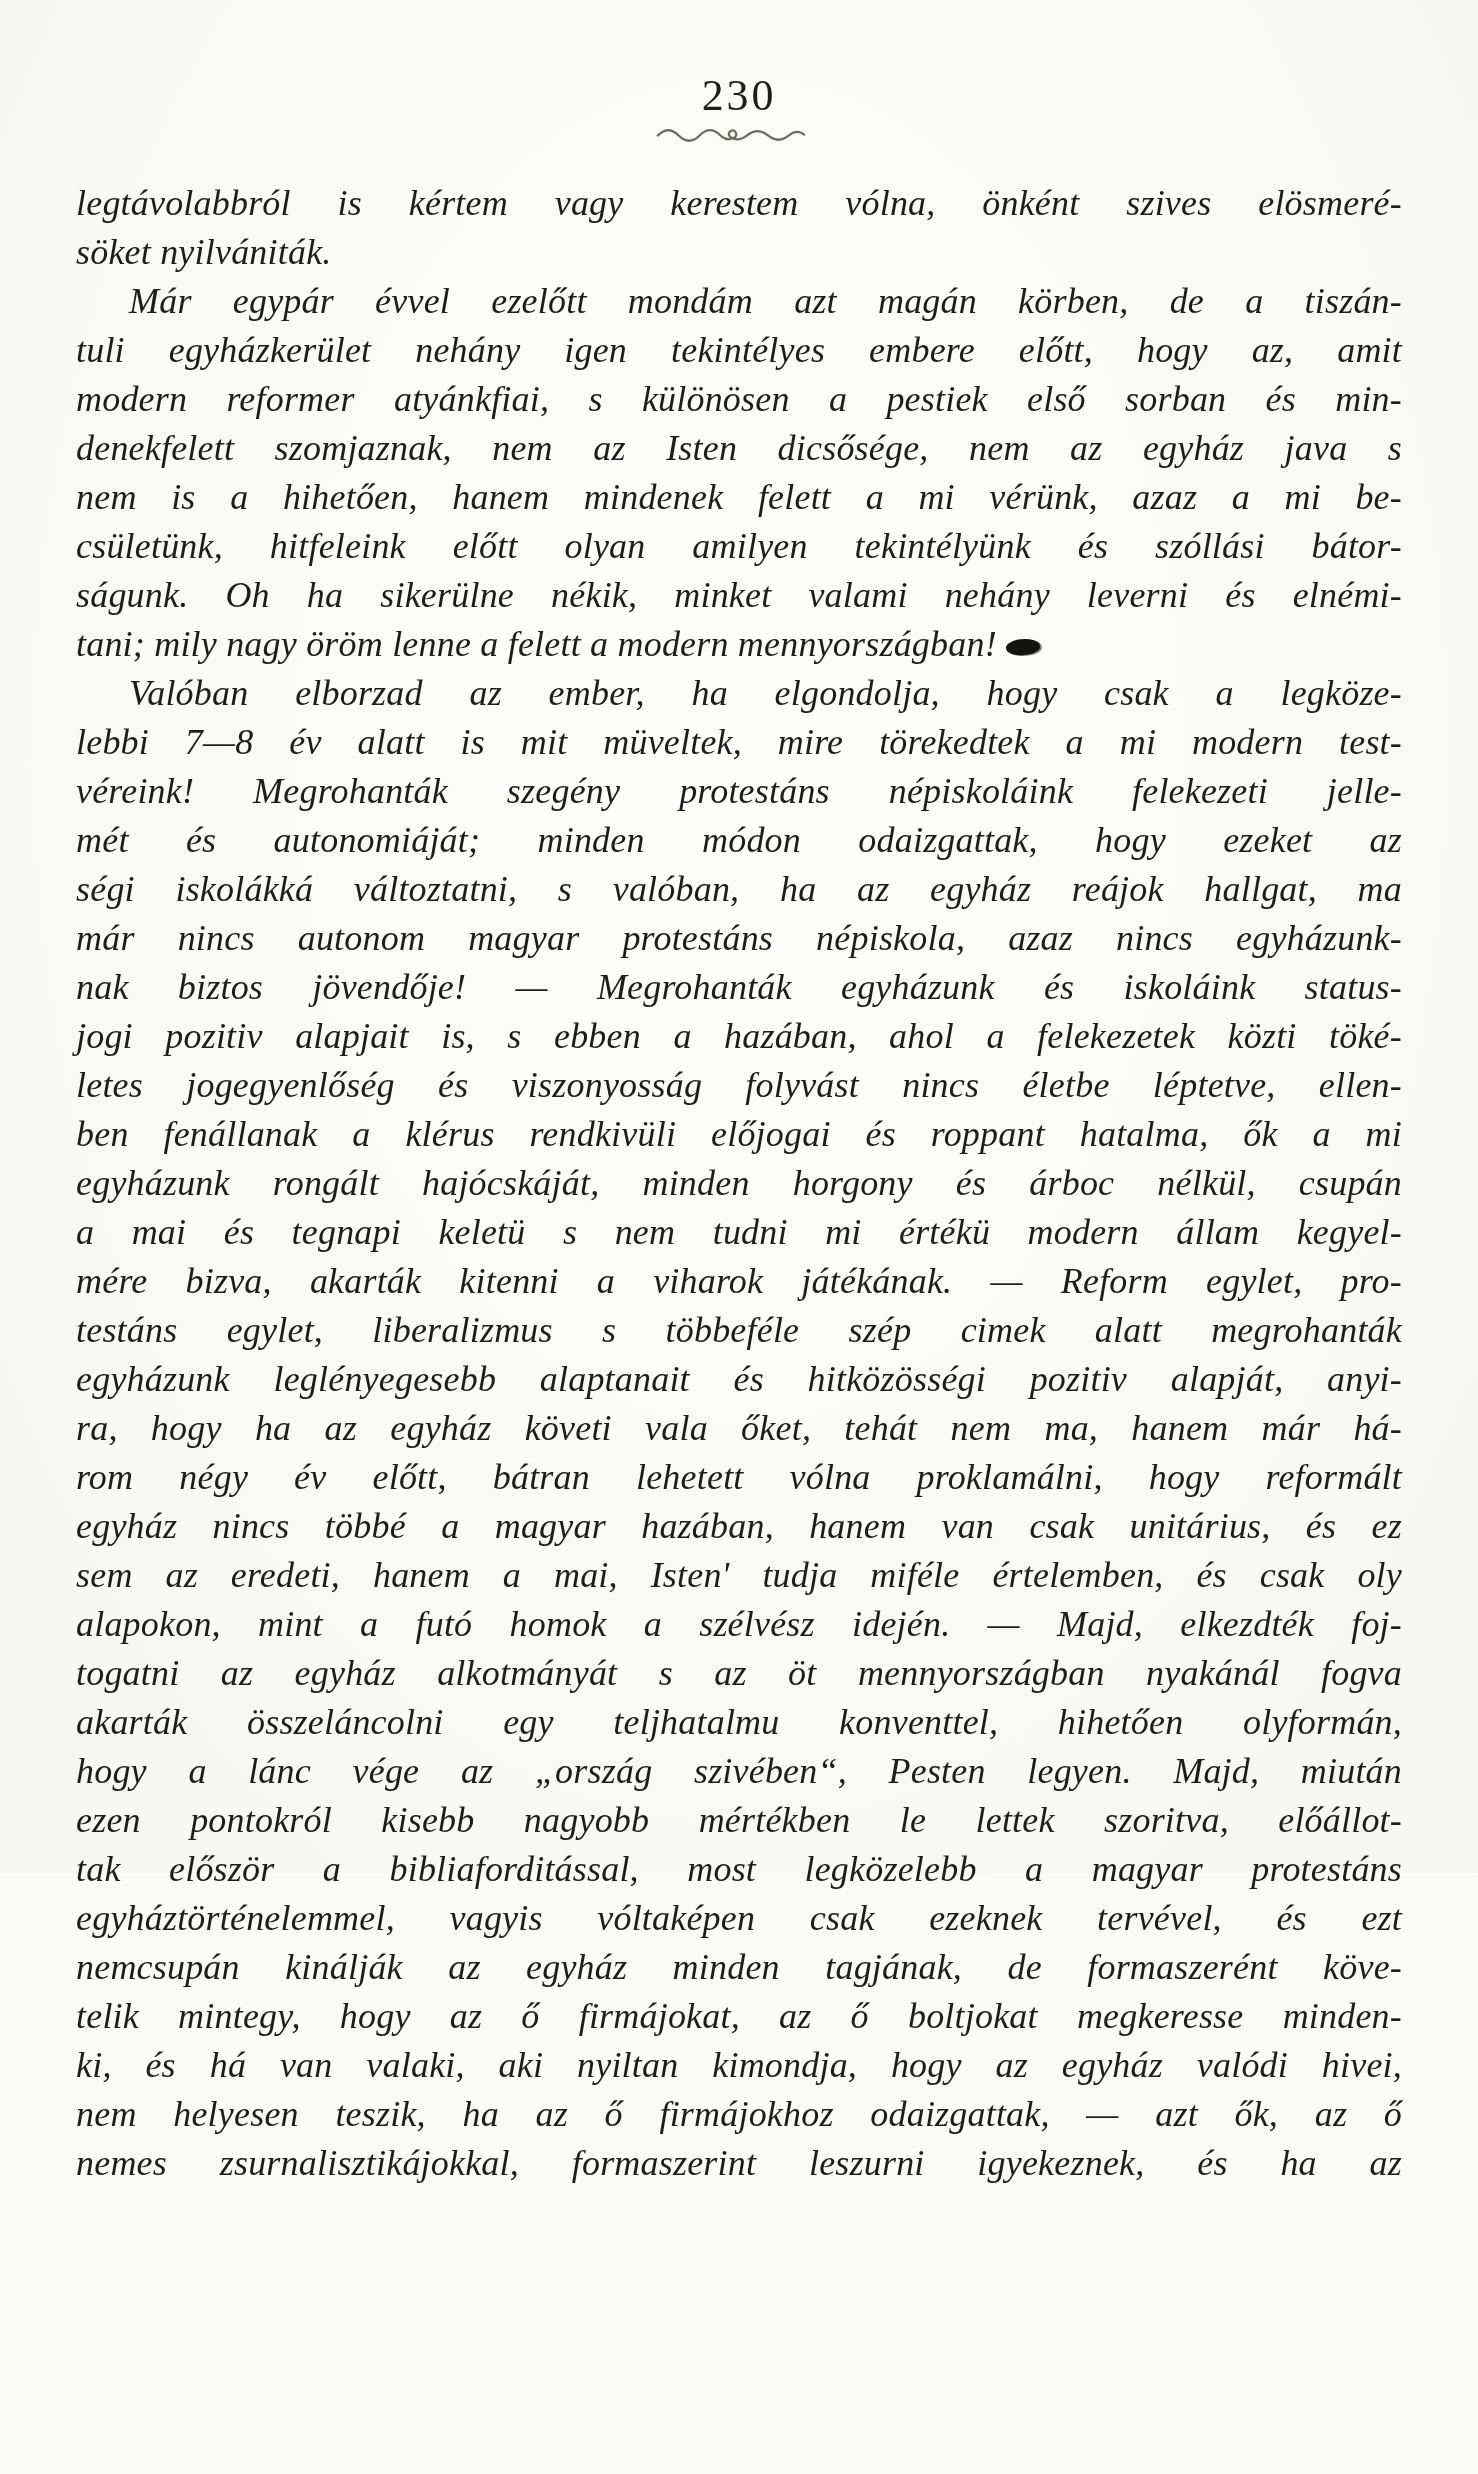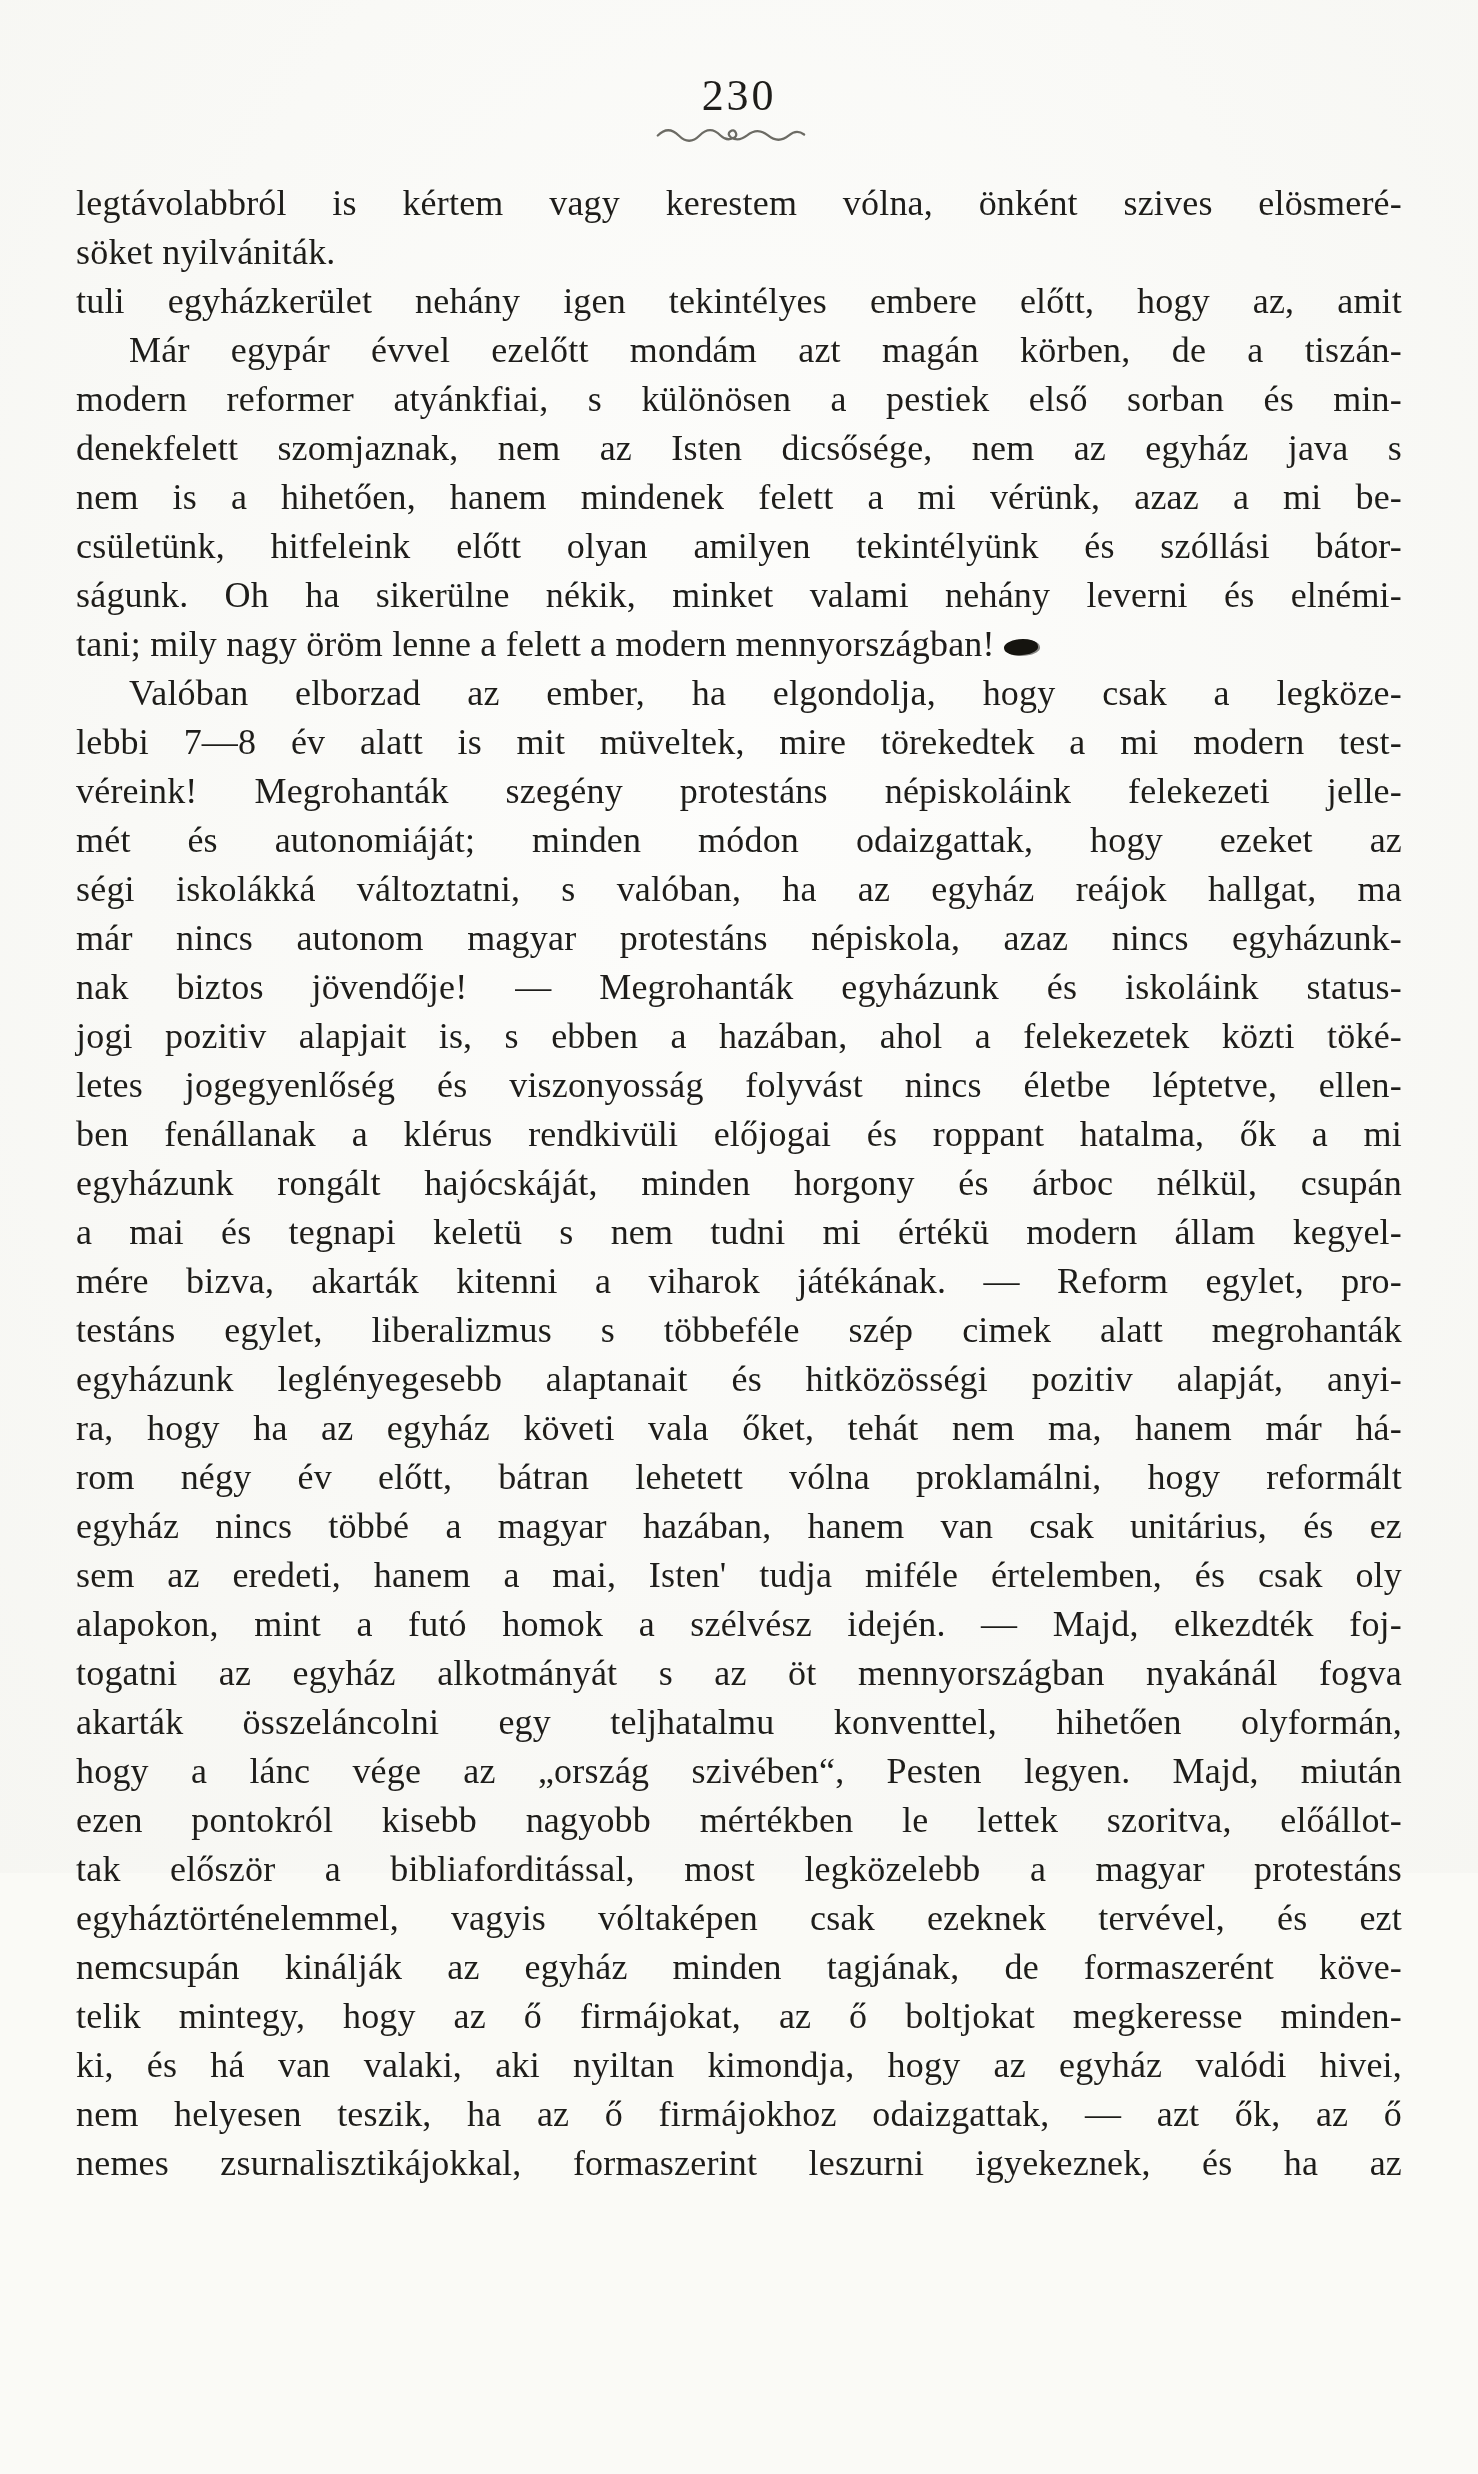--- a/index.html
+++ b/index.html
@@ -39,20 +39,21 @@
   .text-block {
     font-size: 36px;
     line-height: 49px;
     letter-spacing: 0.2px;
   }
   .paragraph { margin: 0; }
   .line {
     text-align: justify;
     text-align-last: justify;
     white-space: normal;
+    font-style: italic;
   }
   .line.open {
     text-align-last: left;
   }
   .line.indent span[data-bind]::before {
     content: "";
     display: inline-block;
     width: 53px;
   }
   .smudge {
@@ -81,22 +82,22 @@
   </div>
 
   <div class="text-block">
 
     <div class="paragraph">
       <div class="line"><span data-bind="page.paragraphs.0.lines.0">legtávolabbról is kértem vagy kerestem vólna, önként szives elösmeré-</span></div>
       <div class="line open"><span data-bind="page.paragraphs.0.lines.1">söket nyilvániták.</span></div>
     </div>
 
     <div class="paragraph">
+      <div class="line indent"><span data-bind="page.paragraphs.1.lines.0">Már egypár évvel ezelőtt mondám azt magán körben, de a tiszán-</span></div>
       <div class="line"><span data-bind="page.paragraphs.1.lines.1">tuli egyházkerület nehány igen tekintélyes embere előtt, hogy az, amit</span></div>
-      <div class="line indent"><span data-bind="page.paragraphs.1.lines.0">Már egypár évvel ezelőtt mondám azt magán körben, de a tiszán-</span></div>
       <div class="line"><span data-bind="page.paragraphs.1.lines.2">modern reformer atyánkfiai, s különösen a pestiek első sorban és min-</span></div>
       <div class="line"><span data-bind="page.paragraphs.1.lines.3">denekfelett szomjaznak, nem az Isten dicsősége, nem az egyház java s</span></div>
       <div class="line"><span data-bind="page.paragraphs.1.lines.4">nem is a hihetően, hanem mindenek felett a mi vérünk, azaz a mi be-</span></div>
       <div class="line"><span data-bind="page.paragraphs.1.lines.5">csületünk, hitfeleink előtt olyan amilyen tekintélyünk és szóllási bátor-</span></div>
       <div class="line"><span data-bind="page.paragraphs.1.lines.6">ságunk. Oh ha sikerülne nékik, minket valami nehány leverni és elnémi-</span></div>
       <div class="line open"><span data-bind="page.paragraphs.1.lines.7">tani; mily nagy öröm lenne a felett a modern mennyországban!</span><span class="smudge"></span></div>
     </div>
 
     <div class="paragraph">
       <div class="line indent"><span data-bind="page.paragraphs.2.lines.0">Valóban elborzad az ember, ha elgondolja, hogy csak a legköze-</span></div>

